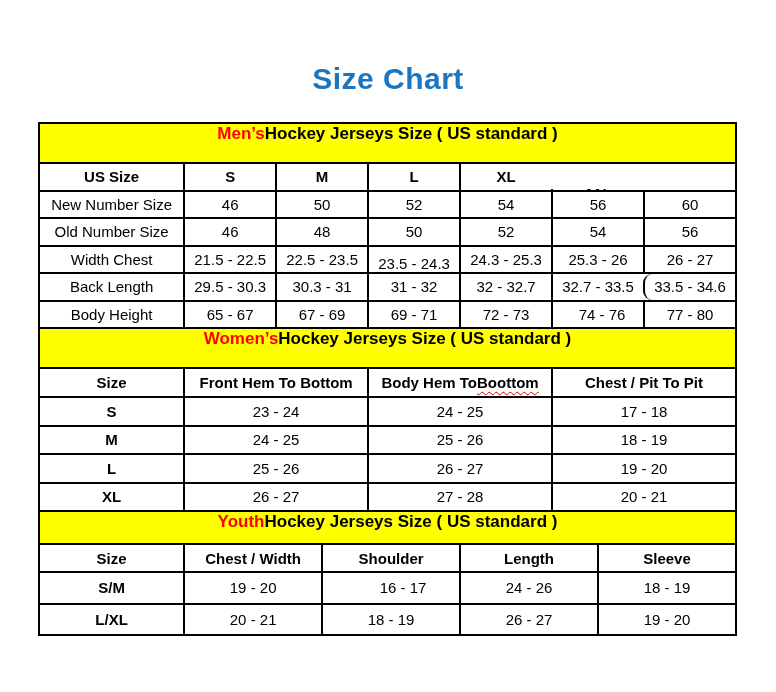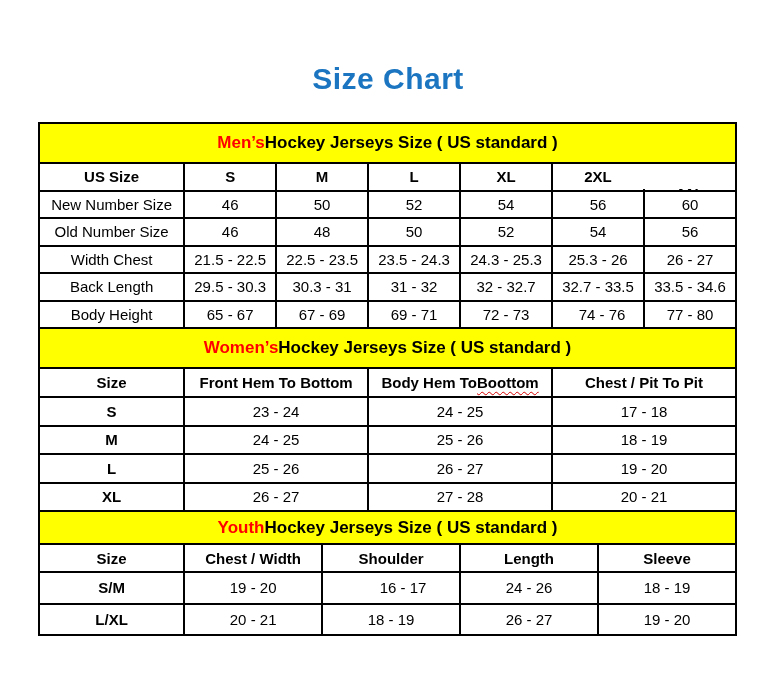--- a/index.html
+++ b/index.html
@@ -21,21 +21,21 @@
     text-align:center;font-size:30px;font-weight:700;color:var(--title-color);
     letter-spacing:0.5px;
   }
   .chart{
     position:absolute;left:38px;top:122px;width:699px;
     border:2.5px solid var(--border);background:#ffffff;box-sizing:border-box;
   }
   .section > div{border-top:2px solid var(--border);box-sizing:border-box;}
   .chart > .section:first-child > div:first-child{border-top:none;}
   .caption{
-    display:flex;align-items:center;justify-content:center;
+    display:flex;justify-content:center;
     background:var(--section-bg);font-weight:700;font-size:17px;
   }
   .accent{color:var(--accent);}
   .trow{display:flex;}
   .cell{
     display:flex;align-items:center;justify-content:center;
     font-size:15px;box-sizing:border-box;
     border-left:2px solid var(--border);
     white-space:nowrap;overflow:hidden;
   }
@@ -78,23 +78,20 @@
           </div>
           <div class="cell bold" style="width: 13.2333%;">
             <span>M</span>
           </div>
           <div class="cell bold" style="width: 13.2333%;">
             <span>L</span>
           </div>
           <div class="cell bold" style="width: 13.2333%;">
             <span>XL</span>
           </div>
-          <div class="cell bold" style="width: 13.2333%;">
-            <span>2XL</span>
-          </div>
           <div class="cell bold" style="width: 13.2333%; margin-top: 25px;">
             <span>3XL</span>
           </div>
         </div>
         <div class="trow">
           <div class="cell rowlabel" style="width: 20.6%;">
             <span>New Number Size</span>
           </div>
           <div class="cell" style="width: 13.2333%;">
             <span>46</span>
@@ -141,21 +138,21 @@
         <div class="trow">
           <div class="cell rowlabel" style="width: 20.6%;">
             <span>Width Chest</span>
           </div>
           <div class="cell" style="width: 13.2333%;">
             <span>21.5 - 22.5</span>
           </div>
           <div class="cell" style="width: 13.2333%;">
             <span>22.5 - 23.5</span>
           </div>
-          <div class="cell" style="width: 13.2333%;">
+          <div class="cell" style="width: 13.2333%; align-items: flex-end;">
             <span>23.5 - 24.3</span>
           </div>
           <div class="cell" style="width: 13.2333%;">
             <span>24.3 - 25.3</span>
           </div>
           <div class="cell" style="width: 13.2333%;">
             <span>25.3 - 26</span>
           </div>
           <div class="cell" style="width: 13.2333%;">
             <span>26 - 27</span>
@@ -173,21 +170,21 @@
           </div>
           <div class="cell" style="width: 13.2333%;">
             <span>31 - 32</span>
           </div>
           <div class="cell" style="width: 13.2333%;">
             <span>32 - 32.7</span>
           </div>
           <div class="cell" style="width: 13.2333%;">
             <span>32.7 - 33.5</span>
           </div>
-          <div class="cell" style="width: 13.2333%;">
+          <div class="cell" style="width: 13.2333%; border-radius: 9px;">
             <span>33.5 - 34.6</span>
           </div>
         </div>
         <div class="trow">
           <div class="cell rowlabel" style="width: 20.6%; border-radius: 11px;">
             <span>Body Height</span>
           </div>
           <div class="cell" style="width: 13.2333%;">
             <span>65 - 67</span>
           </div>

